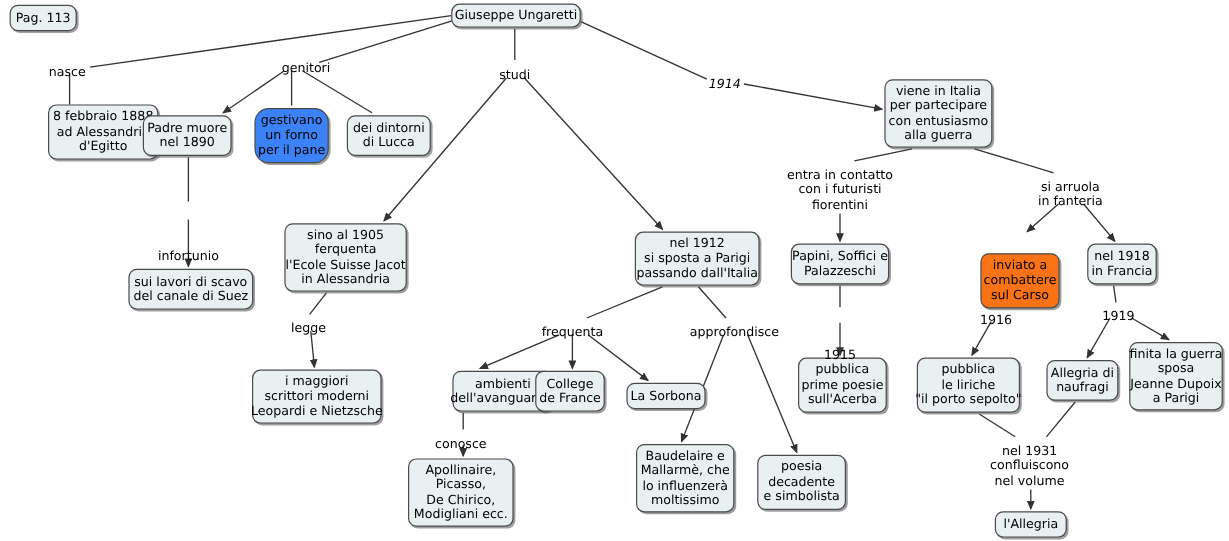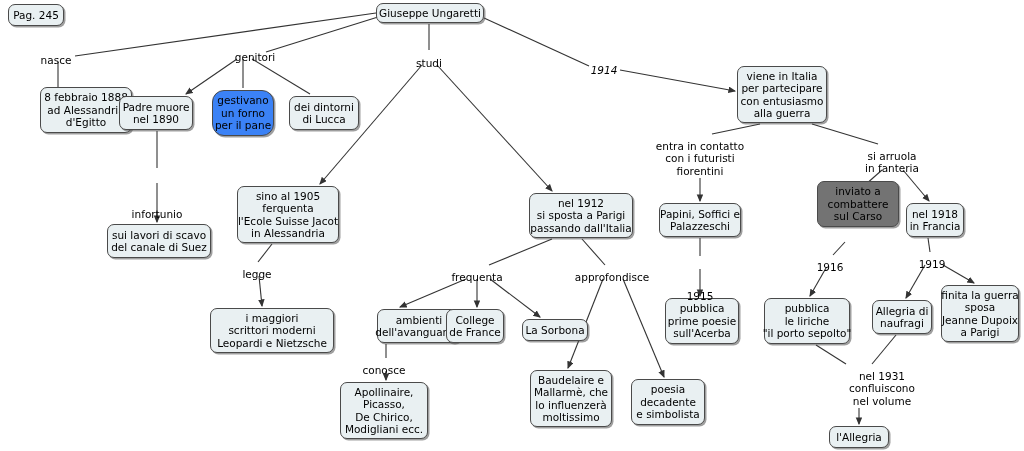--- a/index.html
+++ b/index.html
@@ -116,44 +116,44 @@
       <div class="edge-label" style="left: 612px; top: 271px;">approfondisce</div>
       <div class="edge-label" style="left: 384px; top: 364px;">conosce</div>
       <div class="edge-label" style="left: 700px; top: 140px;">entra in contatto
 con i futuristi
 fiorentini</div>
       <div class="edge-label" style="left: 892px; top: 150px;">si arruola
 in fanteria</div>
       <div class="edge-label" style="left: 700px; top: 262px; margin-top: 28px;">1915</div>
       <div class="edge-label" style="left: 830px; top: 261px;">1916</div>
       <div class="edge-label" style="left: 932px; top: 258px;">1919</div>
-      <div class="edge-label" style="left: 858px; top: 370px; margin-left: 24px;">nel 1931
+      <div class="edge-label" style="left: 858px; top: 370px;">nel 1931
 confluiscono
 nel volume</div>
     </div>
   <div id="nodes-layer">
-      <div class="node" style="left: 8px; top: 4px; width: 56px; height: 22px; background: rgb(233, 240, 242); border-color: rgb(74, 74, 74);">Pag. 245</div>
+      <div class="node" style="left: 8px; top: 4px; width: 56px; height: 22px; background: rgb(233, 240, 242); border-color: rgb(74, 74, 74);">Pag. 113</div>
       <div class="node" style="left: 376px; top: 3px; width: 108px; height: 20px; background: rgb(233, 240, 242); border-color: rgb(74, 74, 74);">Giuseppe Ungaretti</div>
       <div class="node" style="left: 12px; top: 87px; width: 92px; height: 46px; background: rgb(233, 240, 242); border-color: rgb(74, 74, 74); margin-left: 28px;">8 febbraio 1888
 ad Alessandria
 d'Egitto</div>
       <div class="node" style="left: 119px; top: 96px; width: 74px; height: 34px; background: rgb(233, 240, 242); border-color: rgb(74, 74, 74);">Padre muore
 nel 1890</div>
       <div class="node" style="left: 212px; top: 90px; width: 62px; height: 46px; background: #3b82f6; border-color: rgb(74, 74, 74); border-radius: 12px;">gestivano
 un forno
 per il pane</div>
       <div class="node" style="left: 289px; top: 96px; width: 70px; height: 34px; background: rgb(233, 240, 242); border-color: rgb(74, 74, 74);">dei dintorni
 di Lucca</div>
       <div class="node" style="left: 107px; top: 224px; width: 104px; height: 34px; background: rgb(233, 240, 242); border-color: rgb(74, 74, 74);">sui lavori di scavo
 del canale di Suez</div>
       <div class="node" style="left: 237px; top: 186px; width: 102px; height: 57px; background: rgb(233, 240, 242); border-color: rgb(74, 74, 74);">sino al 1905
 ferquenta
 l'Ecole Suisse Jacot
 in Alessandria</div>
-      <div class="node" style="left: 210px; top: 308px; width: 124px; height: 45px; background: rgb(233, 240, 242); border-color: rgb(74, 74, 74);">i maggiori
+      <div class="node" style="left: 210px; top: 308px; width: 108px; height: 45px; background: rgb(233, 240, 242); border-color: rgb(74, 74, 74);">i maggiori
 scrittori moderni
 Leopardi e Nietzsche</div>
       <div class="node" style="left: 529px; top: 193px; width: 104px; height: 45px; background: rgb(233, 240, 242); border-color: rgb(74, 74, 74);">nel 1912
 si sposta a Parigi
 passando dall'Italia</div>
       <div class="node" style="left: 350px; top: 309px; width: 84px; height: 34px; background: rgb(233, 240, 242); border-color: rgb(74, 74, 74); margin-left: 27px;">ambienti
 dell'avanguardia</div>
       <div class="node" style="left: 446px; top: 309px; width: 58px; height: 34px; background: rgb(233, 240, 242); border-color: rgb(74, 74, 74);">College
 de France</div>
       <div class="node" style="left: 522px; top: 319px; width: 66px; height: 22px; background: rgb(233, 240, 242); border-color: rgb(74, 74, 74);">La Sorbona</div>
@@ -170,21 +170,21 @@
 e simbolista</div>
       <div class="node" style="left: 737px; top: 66px; width: 90px; height: 57px; background: rgb(233, 240, 242); border-color: rgb(74, 74, 74);">viene in Italia
 per partecipare
 con entusiasmo
 alla guerra</div>
       <div class="node" style="left: 659px; top: 203px; width: 82px; height: 34px; background: rgb(233, 240, 242); border-color: rgb(74, 74, 74);">Papini, Soffici e
 Palazzeschi</div>
       <div class="node" style="left: 665px; top: 298px; width: 74px; height: 46px; background: rgb(233, 240, 242); border-color: rgb(74, 74, 74);">pubblica
 prime poesie
 sull'Acerba</div>
-      <div class="node" style="left: 817px; top: 181px; width: 82px; height: 46px; background: #737373; border-color: rgb(74, 74, 74);">inviato a
+      <div class="node" style="left: 817px; top: 211px; width: 66px; height: 46px; background: #f97316; border-color: rgb(74, 74, 74);">inviato a
 combattere
 sul Carso</div>
       <div class="node" style="left: 906px; top: 203px; width: 58px; height: 34px; background: rgb(233, 240, 242); border-color: rgb(74, 74, 74);">nel 1918
 in Francia</div>
       <div class="node" style="left: 764px; top: 298px; width: 86px; height: 46px; background: rgb(233, 240, 242); border-color: rgb(74, 74, 74);">pubblica
 le liriche
 "il porto sepolto"</div>
       <div class="node" style="left: 872px; top: 300px; width: 60px; height: 34px; background: rgb(233, 240, 242); border-color: rgb(74, 74, 74);">Allegria di
 naufragi</div>
       <div class="node" style="left: 941px; top: 285px; width: 78px; height: 57px; background: rgb(233, 240, 242); border-color: rgb(74, 74, 74);">finita la guerra

